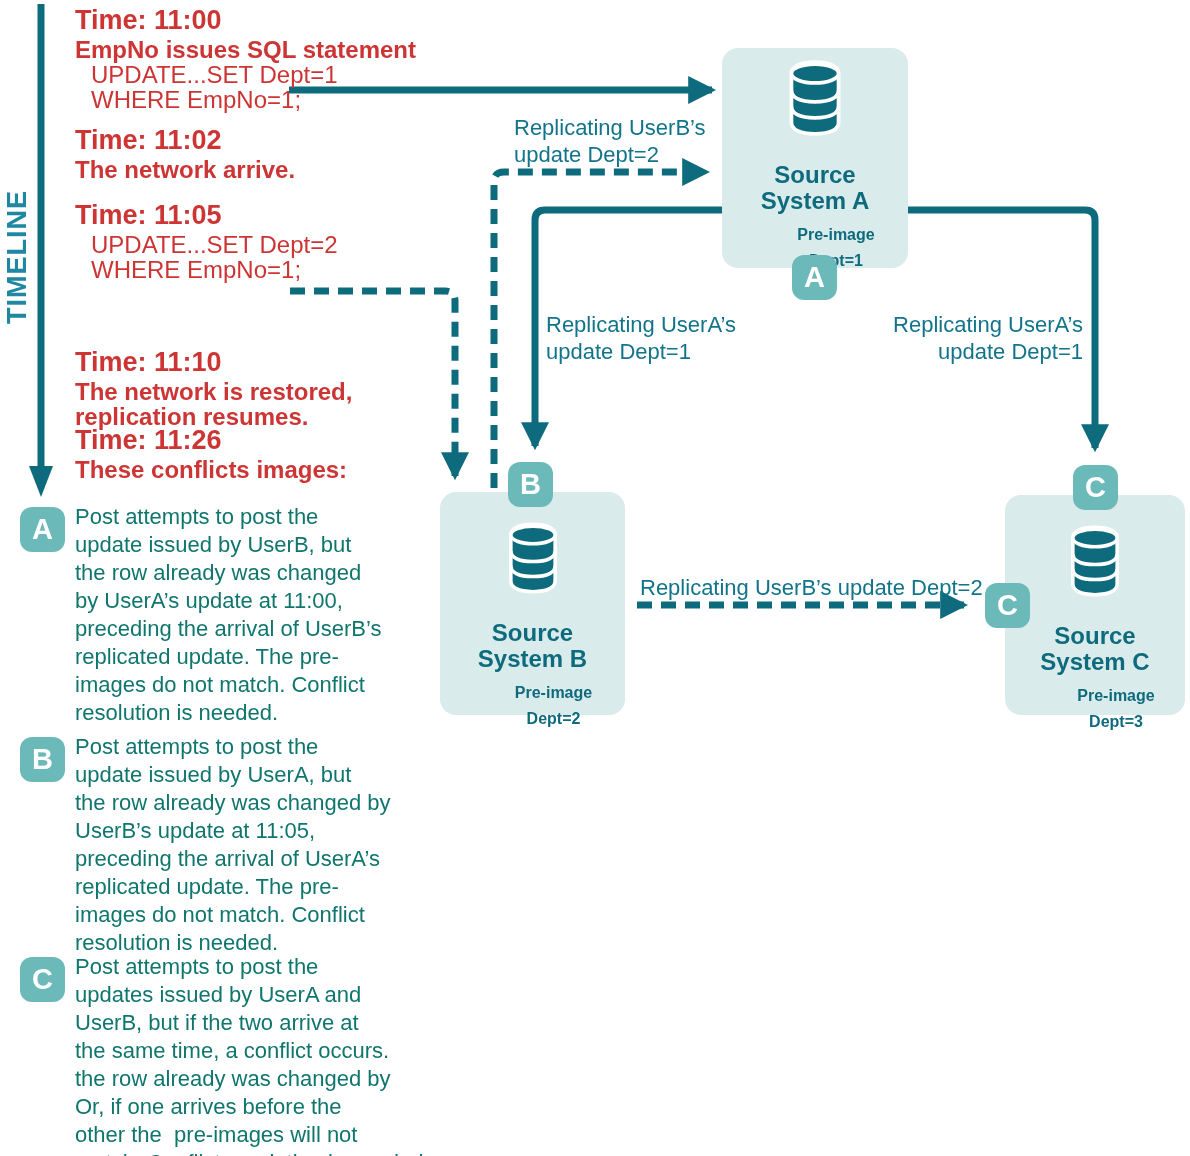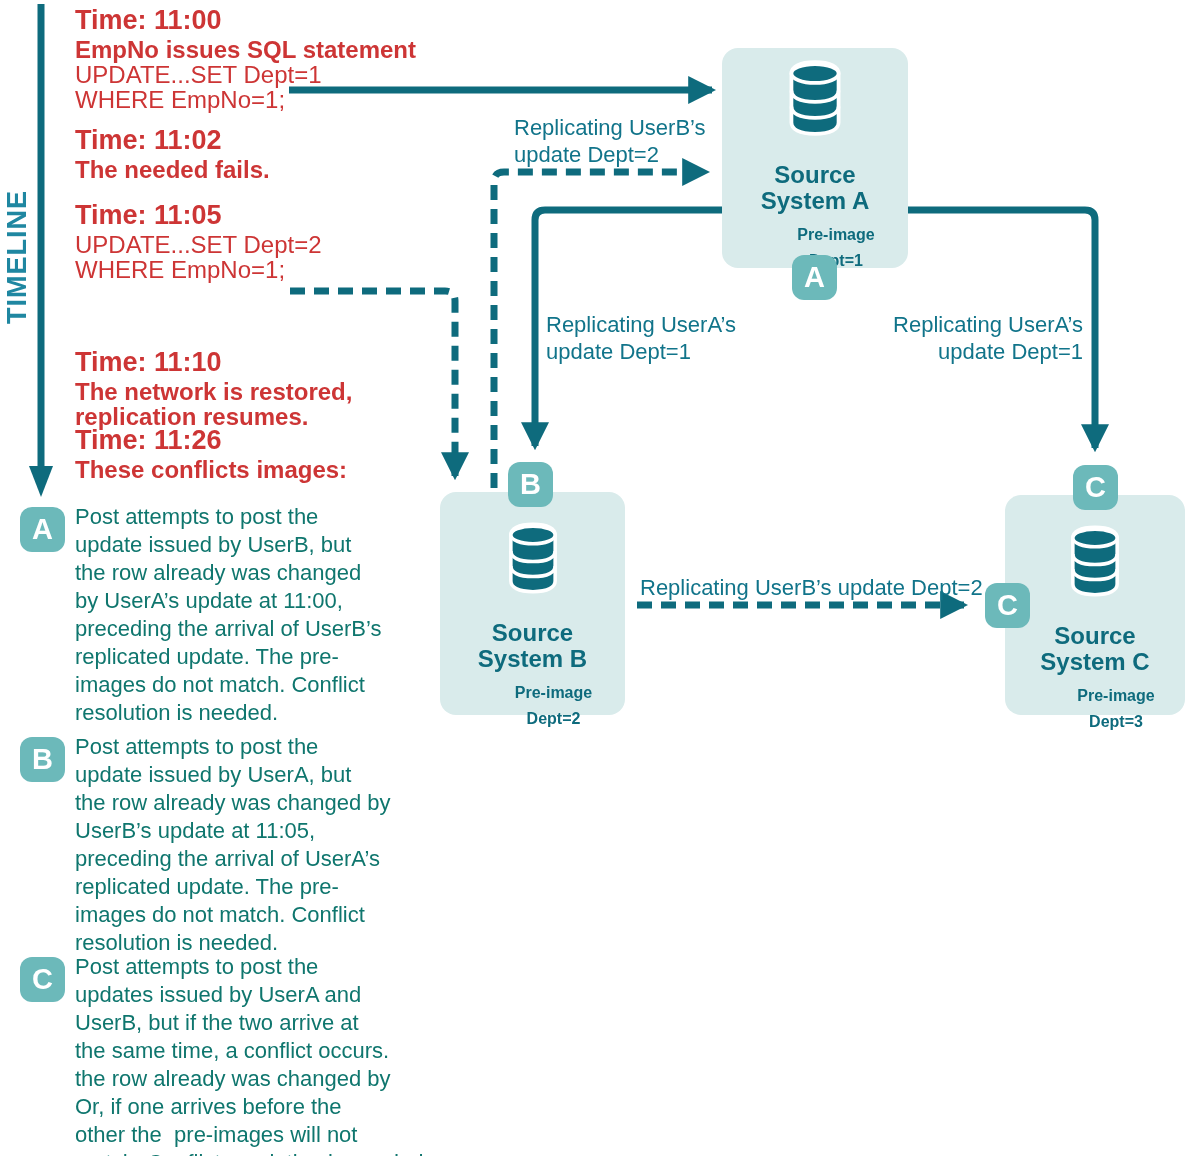--- a/index.html
+++ b/index.html
@@ -18,21 +18,21 @@
     position:absolute;left:1px;top:184px;height:146px;width:32px;
     display:flex;align-items:center;justify-content:center;
     writing-mode:vertical-rl;transform:rotate(180deg);
     font-size:27px;font-weight:bold;color:#1f87a1;letter-spacing:1px;
     z-index:2;
   }
 
   .event{position:absolute;left:75px;z-index:2;}
   .ev-title{font-size:27px;font-weight:bold;color:#cd3535;line-height:29px;margin-bottom:2px;}
   .ev-bold{font-size:24px;font-weight:bold;color:#cd3535;line-height:25px;white-space:pre-wrap;}
-  .ev-code{font-size:24px;font-weight:normal;color:#cd3535;line-height:25px;white-space:pre-wrap;}
+  .ev-code{font-size:24px;font-weight:normal;color:#cd3535;line-height:25px;white-space:pre-wrap;margin-left:16px;}
 
   .badge{
     position:absolute;width:45px;height:45px;border-radius:12px;
     background:#6cb9ba;color:#ffffff;font-weight:bold;font-size:29px;
     display:flex;align-items:center;justify-content:center;z-index:4;
   }
   .conflict-text{
     position:absolute;left:75px;font-size:22px;line-height:28px;color:#0f766e;
     white-space:pre-wrap;z-index:2;
   }
@@ -82,21 +82,21 @@
 
   <div class="event" style="top:6px">
     <div class="ev-title">Time: 11:00</div>
     <div class="ev-bold">EmpNo issues SQL statement</div>
     <div class="ev-code">UPDATE...SET Dept=1
 WHERE EmpNo=1;</div>
   </div>
 
   <div class="event" style="top:126px">
     <div class="ev-title">Time: 11:02</div>
-    <div class="ev-bold">The needed fails.</div>
+    <div class="ev-bold">The network arrive.</div>
   </div>
 
   <div class="event" style="top:201px">
     <div class="ev-title">Time: 11:05</div>
     <div class="ev-code">UPDATE...SET Dept=2
 WHERE EmpNo=1;</div>
   </div>
 
   <div class="event" style="top:348px">
     <div class="ev-title">Time: 11:10</div>

